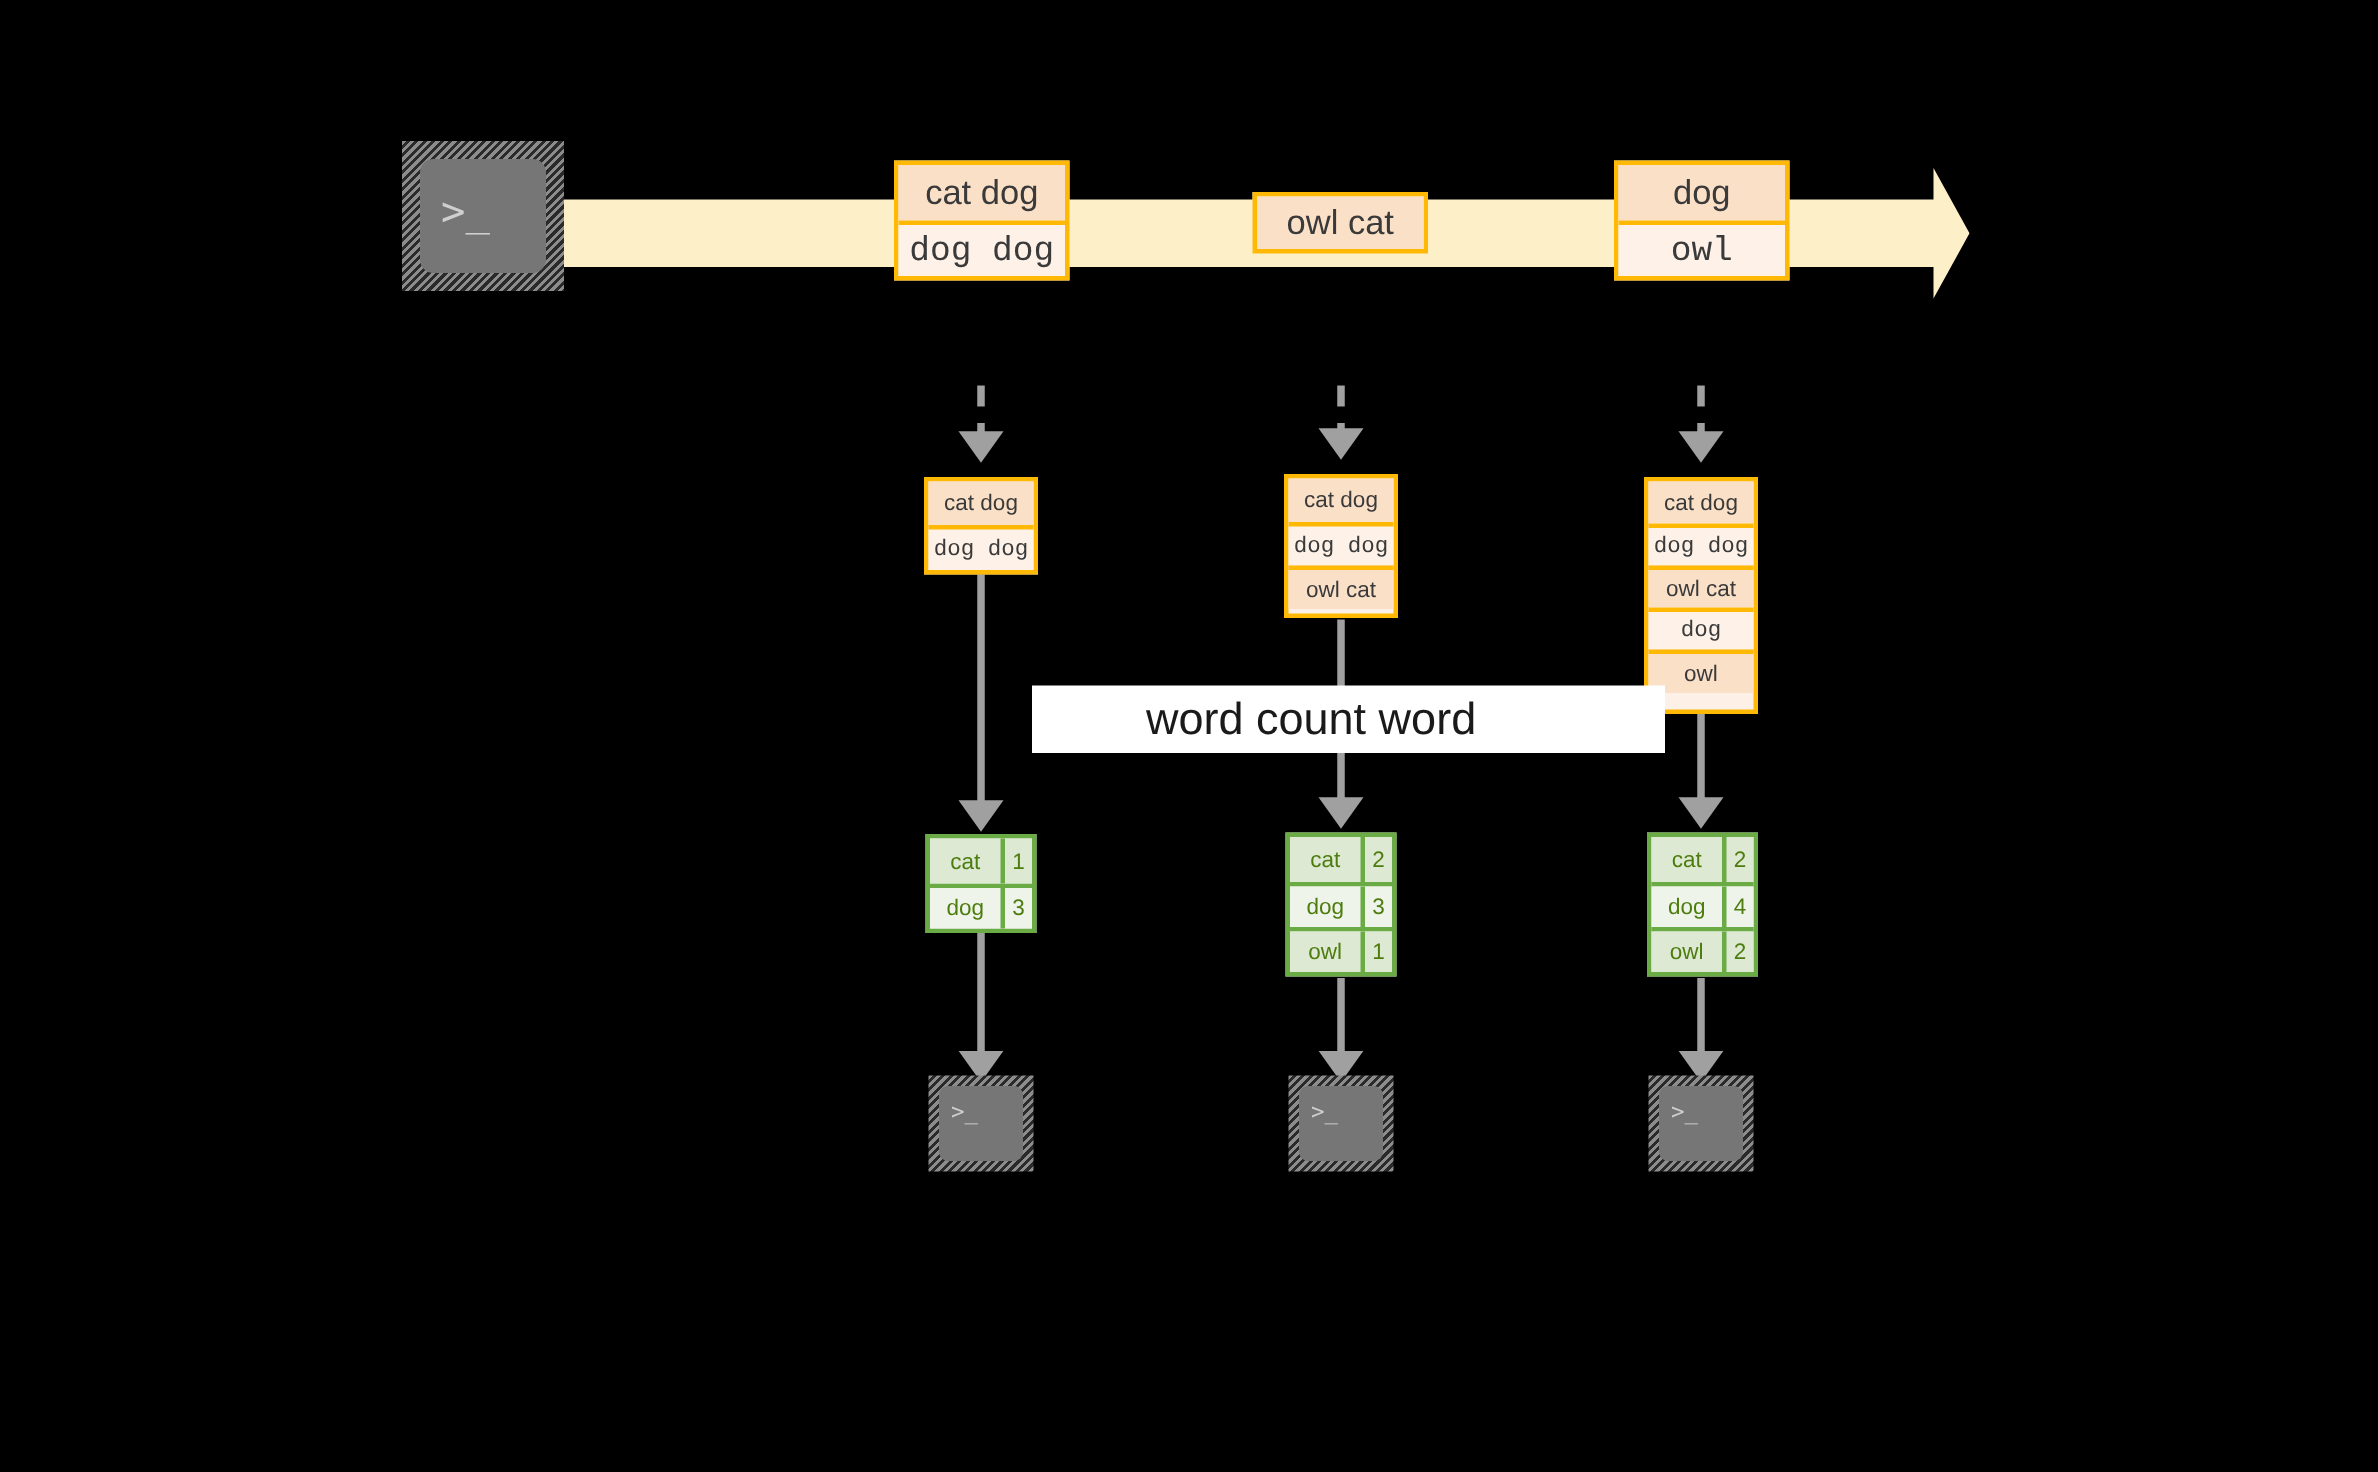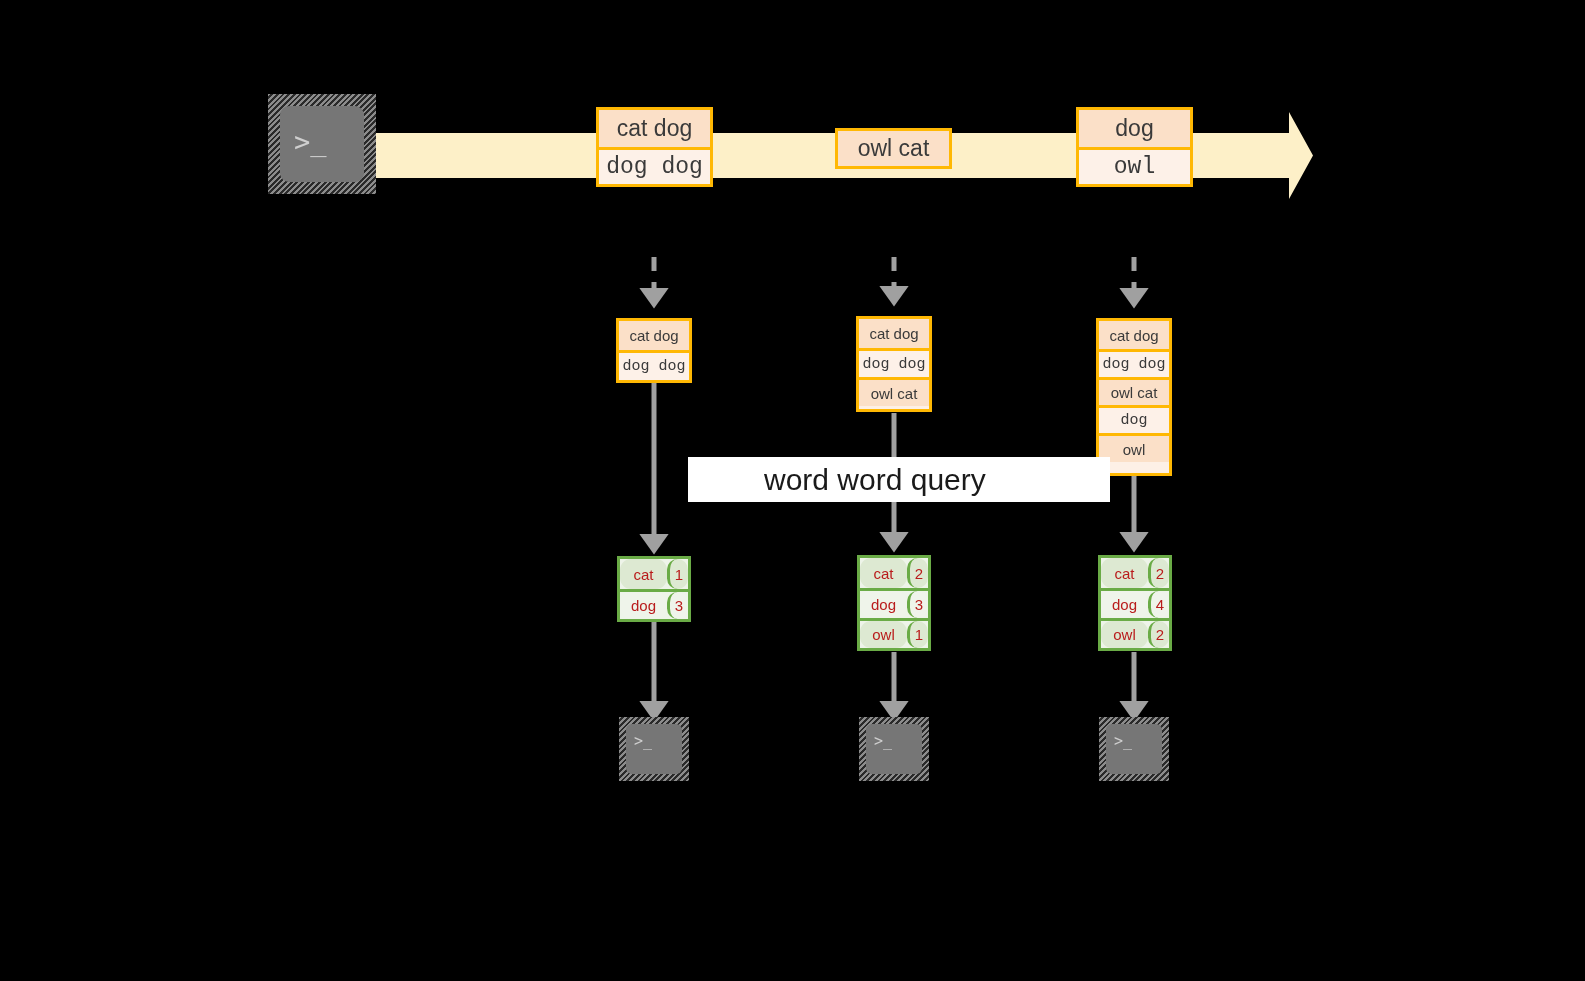--- a/index.html
+++ b/index.html
@@ -96,23 +96,22 @@
   }
   .kvtable .krow + .krow {
     border-top: 3px solid #6aab46;
   }
   .kvtable .kcell,
   .kvtable .vcell {
     box-sizing: border-box;
     display: flex;
     align-items: center;
     justify-content: center;
-    color: #b91c1c;
-    white-space: nowrap;
-    border-radius: 11px;
+    color: #4d7c0f;
+    white-space: nowrap;
   }
   .kvtable .vcell {
     border-left: 3px solid #6aab46;
   }
   .kvtable .krow.alt .kcell,
   .kvtable .krow.alt .vcell {
     background: #dde9d2;
   }
   .kvtable .krow.plain .kcell,
   .kvtable .krow.plain .vcell {
@@ -190,21 +189,21 @@
 
   <div class="boxstack" style="left:1096px; top:318px; width:76px; height:158px;">
     <div class="row alt" style="height:28px; font-size:15px;">cat dog</div>
     <div class="row plain" style="height:28px; font-size:15px;">dog dog</div>
     <div class="row alt" style="height:28px; font-size:15px;">owl cat</div>
     <div class="row plain" style="height:28px; font-size:15px;">dog</div>
     <div class="row alt" style="height:29px; font-size:15px;">owl</div>
   </div>
 
   <div class="banner" style="left:688px; top:457px; width:422px; height:45px;">
-    <span style="font-size:30px; padding-left:76px;">word word query</span>
+    <span style="font-size:30px; padding-left:76px;">word count word</span>
   </div>
 
   <div class="kvtable" style="left:617px; top:556px; width:74px; height:66px;">
     <div class="krow alt" style="height:30px;">
       <span class="kcell" style="width:47px; font-size:15px;">cat</span>
       <span class="vcell" style="width:21px; font-size:15px;">1</span>
     </div>
     <div class="krow plain" style="height:30px;">
       <span class="kcell" style="width:47px; font-size:15px;">dog</span>
       <span class="vcell" style="width:21px; font-size:15px;">3</span>

